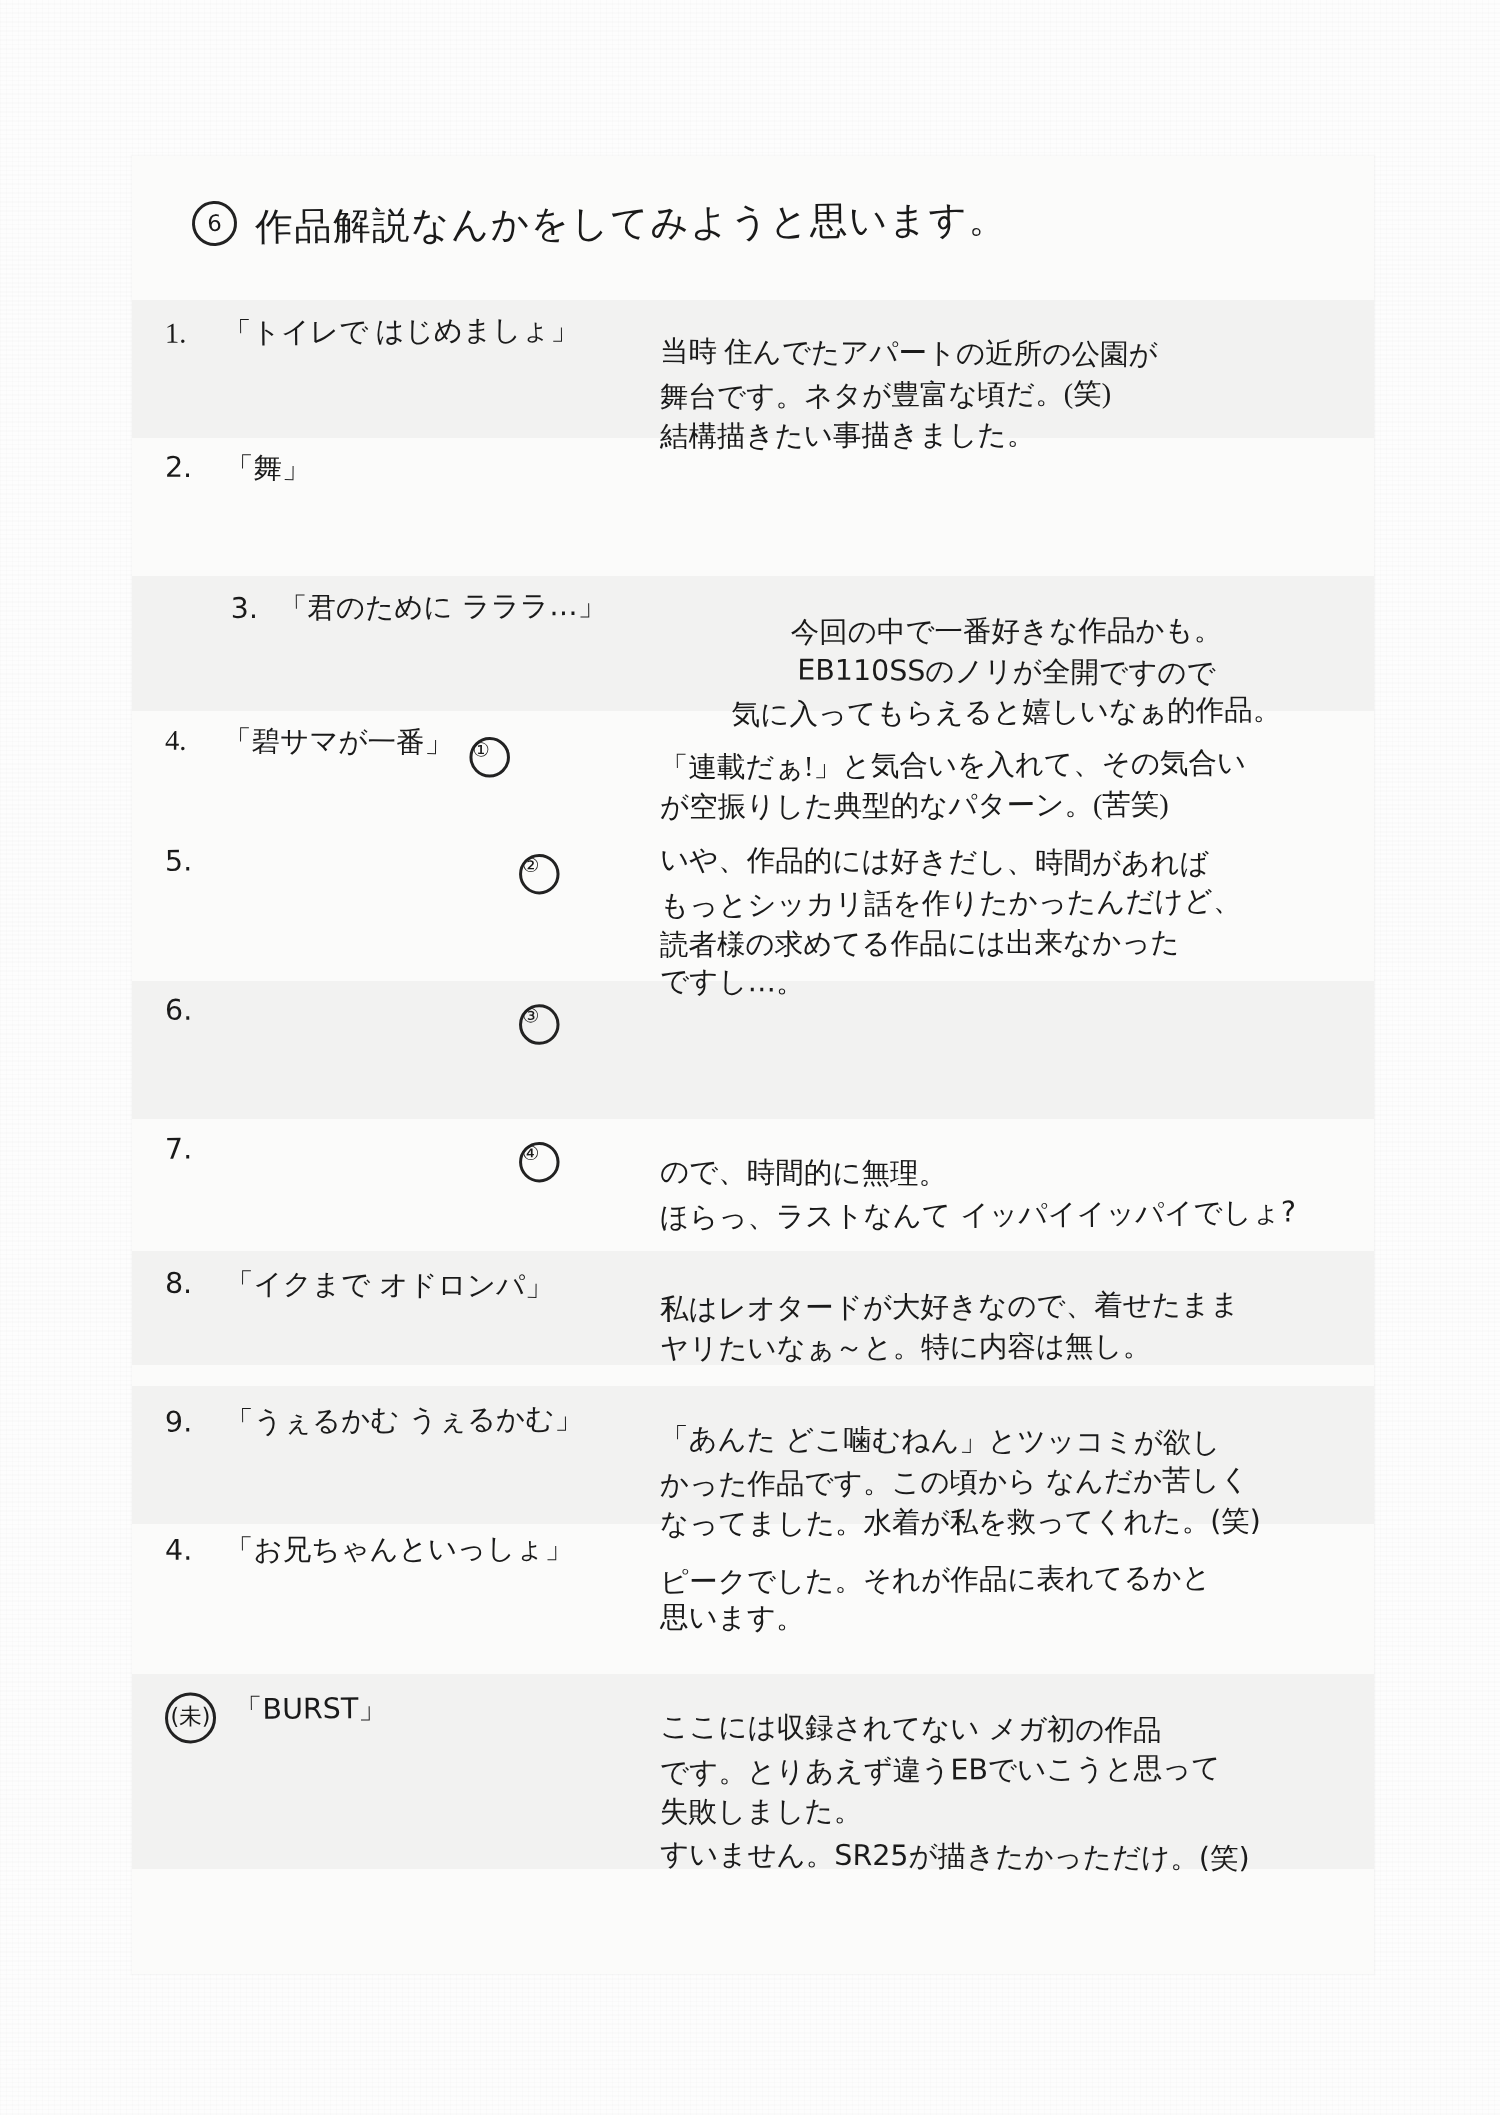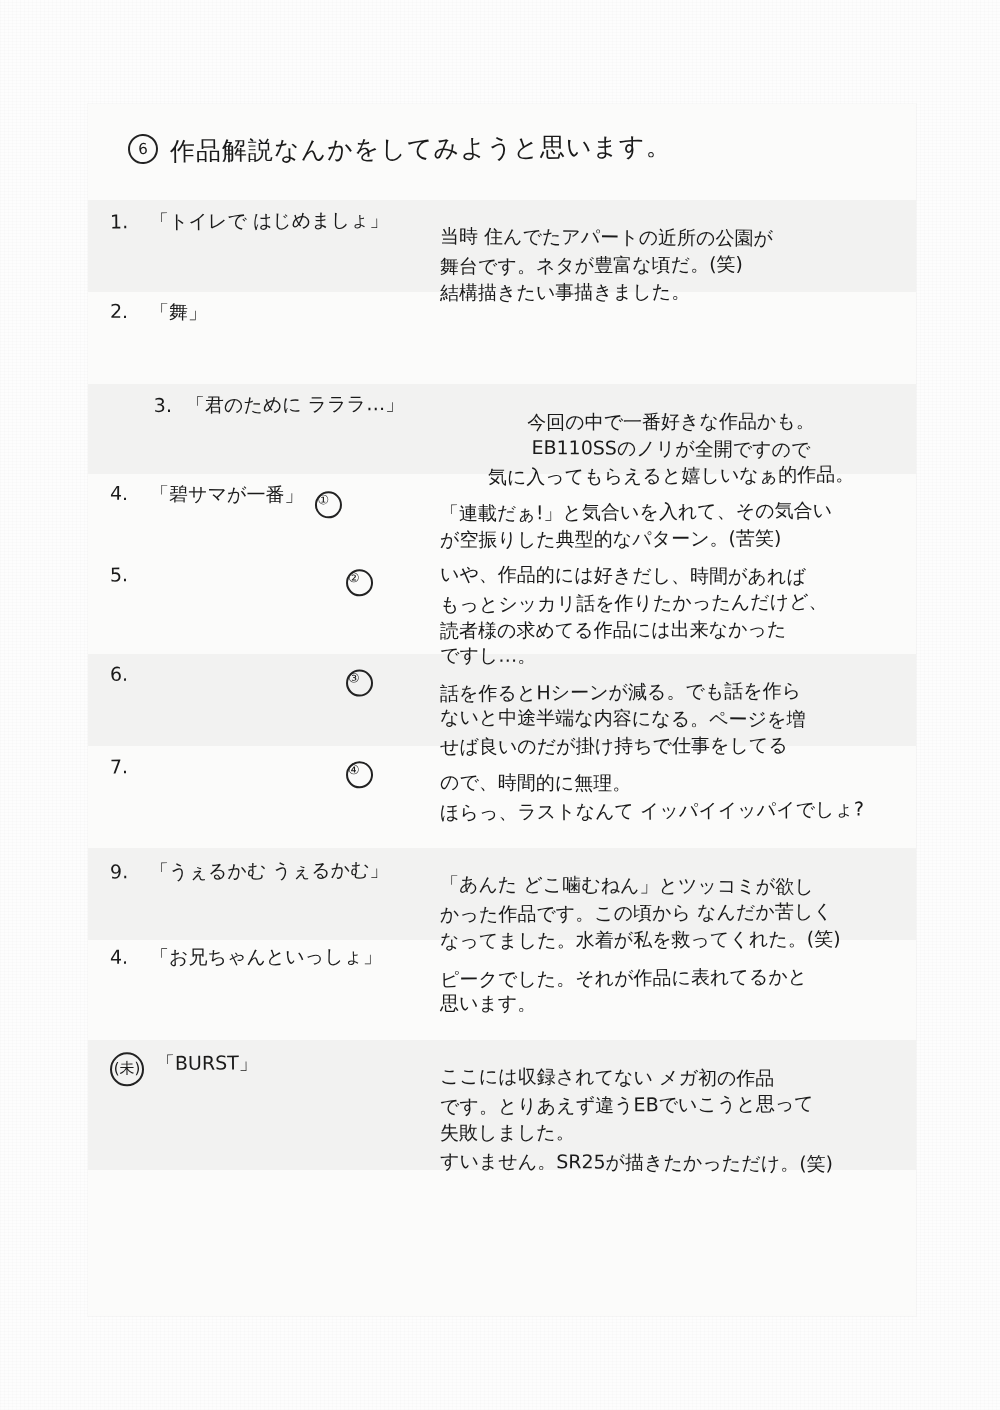--- a/index.html
+++ b/index.html
@@ -139,21 +139,21 @@
 <div class="page">
   <div class="sheet">
 
     <div class="title-row">
       <span class="circle-num">6</span>
       <span class="title-text">作品解説なんかをしてみようと思います。</span>
     </div>
 
     <div class="rows">
 
-      <div class="row" style="height:92px;">
+      <div class="row" style="height:92px;font-family:Liberation Serif, serif;">
         <div class="band" style="top:0px;height:92px;"></div>
         <div class="left-col">
           <div class="label rot1" style="margin-top:8px;">
             <span class="idx">1.</span>
             <span>「トイレで はじめましょ」</span>
           </div>
         </div>
         <div class="right-col">
           <div class="note-line rot2">当時 住んでたアパートの近所の公園が</div>
           <div class="note-line rot1">舞台です。ネタが豊富な頃だ。(笑)</div>
@@ -178,21 +178,21 @@
             <span>「君のために ラララ…」</span>
           </div>
         </div>
         <div class="right-col">
           <div class="note-line rot3">今回の中で一番好きな作品かも。</div>
           <div class="note-line rot2">EB110SSのノリが全開ですので</div>
           <div class="note-line rot1">気に入ってもらえると嬉しいなぁ的作品。</div>
         </div>
       </div>
 
-      <div class="row" style="height:64px;">
+      <div class="row" style="height:64px;font-family:Liberation Serif, serif;">
         <div class="left-col">
           <div class="label rot2" style="margin-top:8px;">
             <span class="idx">4.</span>
             <span>「碧サマが一番」</span>
             <span class="mark circ">①</span>
           </div>
         </div>
         <div class="right-col">
           <div class="note-line rot1">「連載だぁ!」と気合いを入れて、その気合い</div>
           <div class="note-line rot3">が空振りした典型的なパターン。(苦笑)</div>
@@ -215,42 +215,50 @@
       </div>
 
       <div class="row" style="height:92px;">
         <div class="band" style="top:0px;height:92px;"></div>
         <div class="left-col">
           <div class="label rot3" style="margin-top:8px;">
             <span class="sub-idx">6.</span>
             <span class="spacer-marker circ">③</span>
           </div>
         </div>
-        <div class="right-col">
-          <div class="note-line rot1">話を作るとHシーンが減る。でも話を作ら</div>
-          <div class="note-line rot2">ないと中途半端な内容になる。ページを増</div>
-          <div class="note-line rot3">せば良いのだが掛け持ちで仕事をしてる</div>
-        </div>
       </div>
 
       <div class="row" style="height:74px;">
         <div class="left-col">
           <div class="label rot1" style="margin-top:8px;">
             <span class="sub-idx">7.</span>
             <span class="spacer-marker circ">④</span>
           </div>
         </div>
         <div class="right-col">
           <div class="note-line rot2">ので、時間的に無理。</div>
           <div class="note-line rot1">ほらっ、ラストなんて イッパイイッパイでしょ?</div>
         </div>
       </div>
 
       <div class="gap"></div>
 
+      <div class="row" style="height:76px;">
+        <div class="band" style="top:0px;height:76px;"></div>
+        <div class="left-col">
+          <div class="label rot2" style="margin-top:10px;">
+            <span class="idx">8.</span>
+            <span>「イクまで オドロンパ」</span>
+          </div>
+        </div>
+        <div class="right-col">
+          <div class="note-line rot1">私はレオタードが大好きなので、着せたまま</div>
+          <div class="note-line rot3">ヤリたいなぁ～と。特に内容は無し。</div>
+        </div>
+      </div>
 
       <div class="gap"></div>
 
       <div class="row" style="height:92px;">
         <div class="band" style="top:0px;height:92px;"></div>
         <div class="left-col">
           <div class="label rot1" style="margin-top:10px;">
             <span class="idx">9.</span>
             <span>「うぇるかむ うぇるかむ」</span>
           </div>

